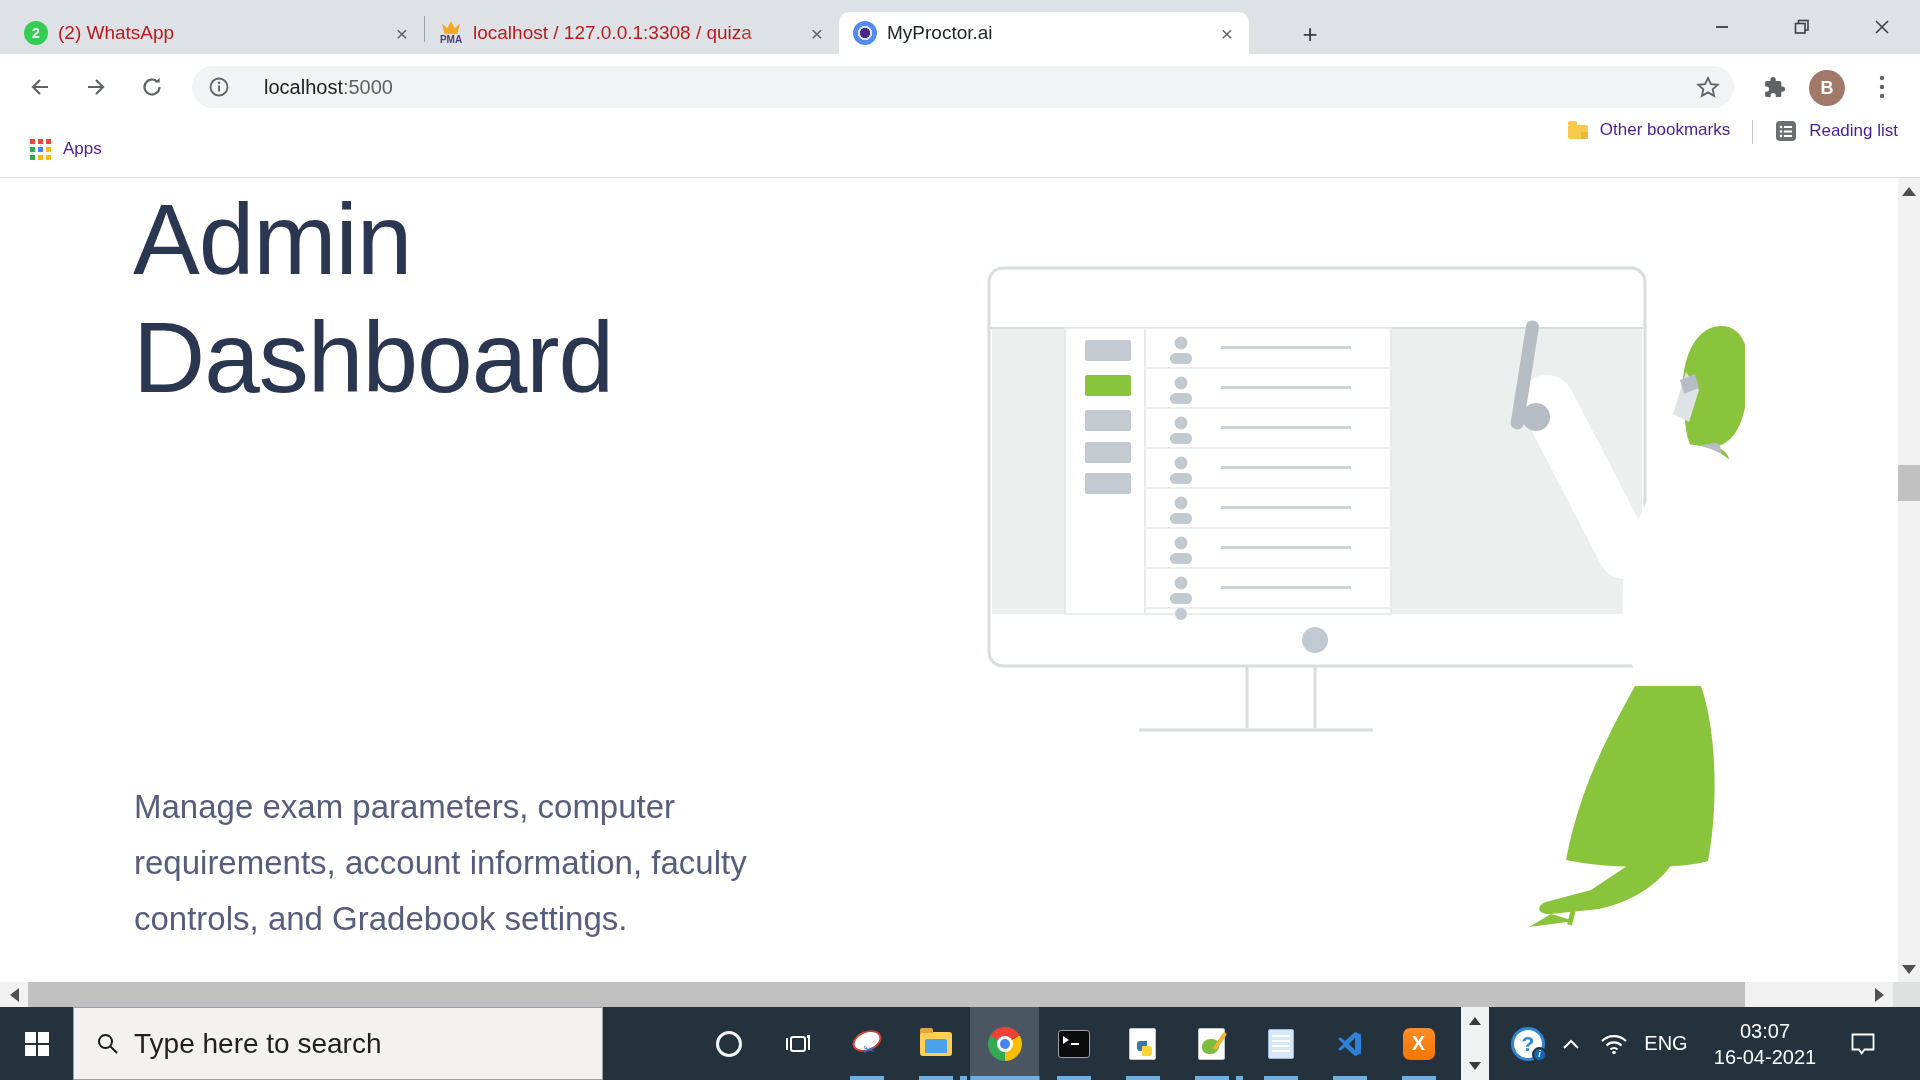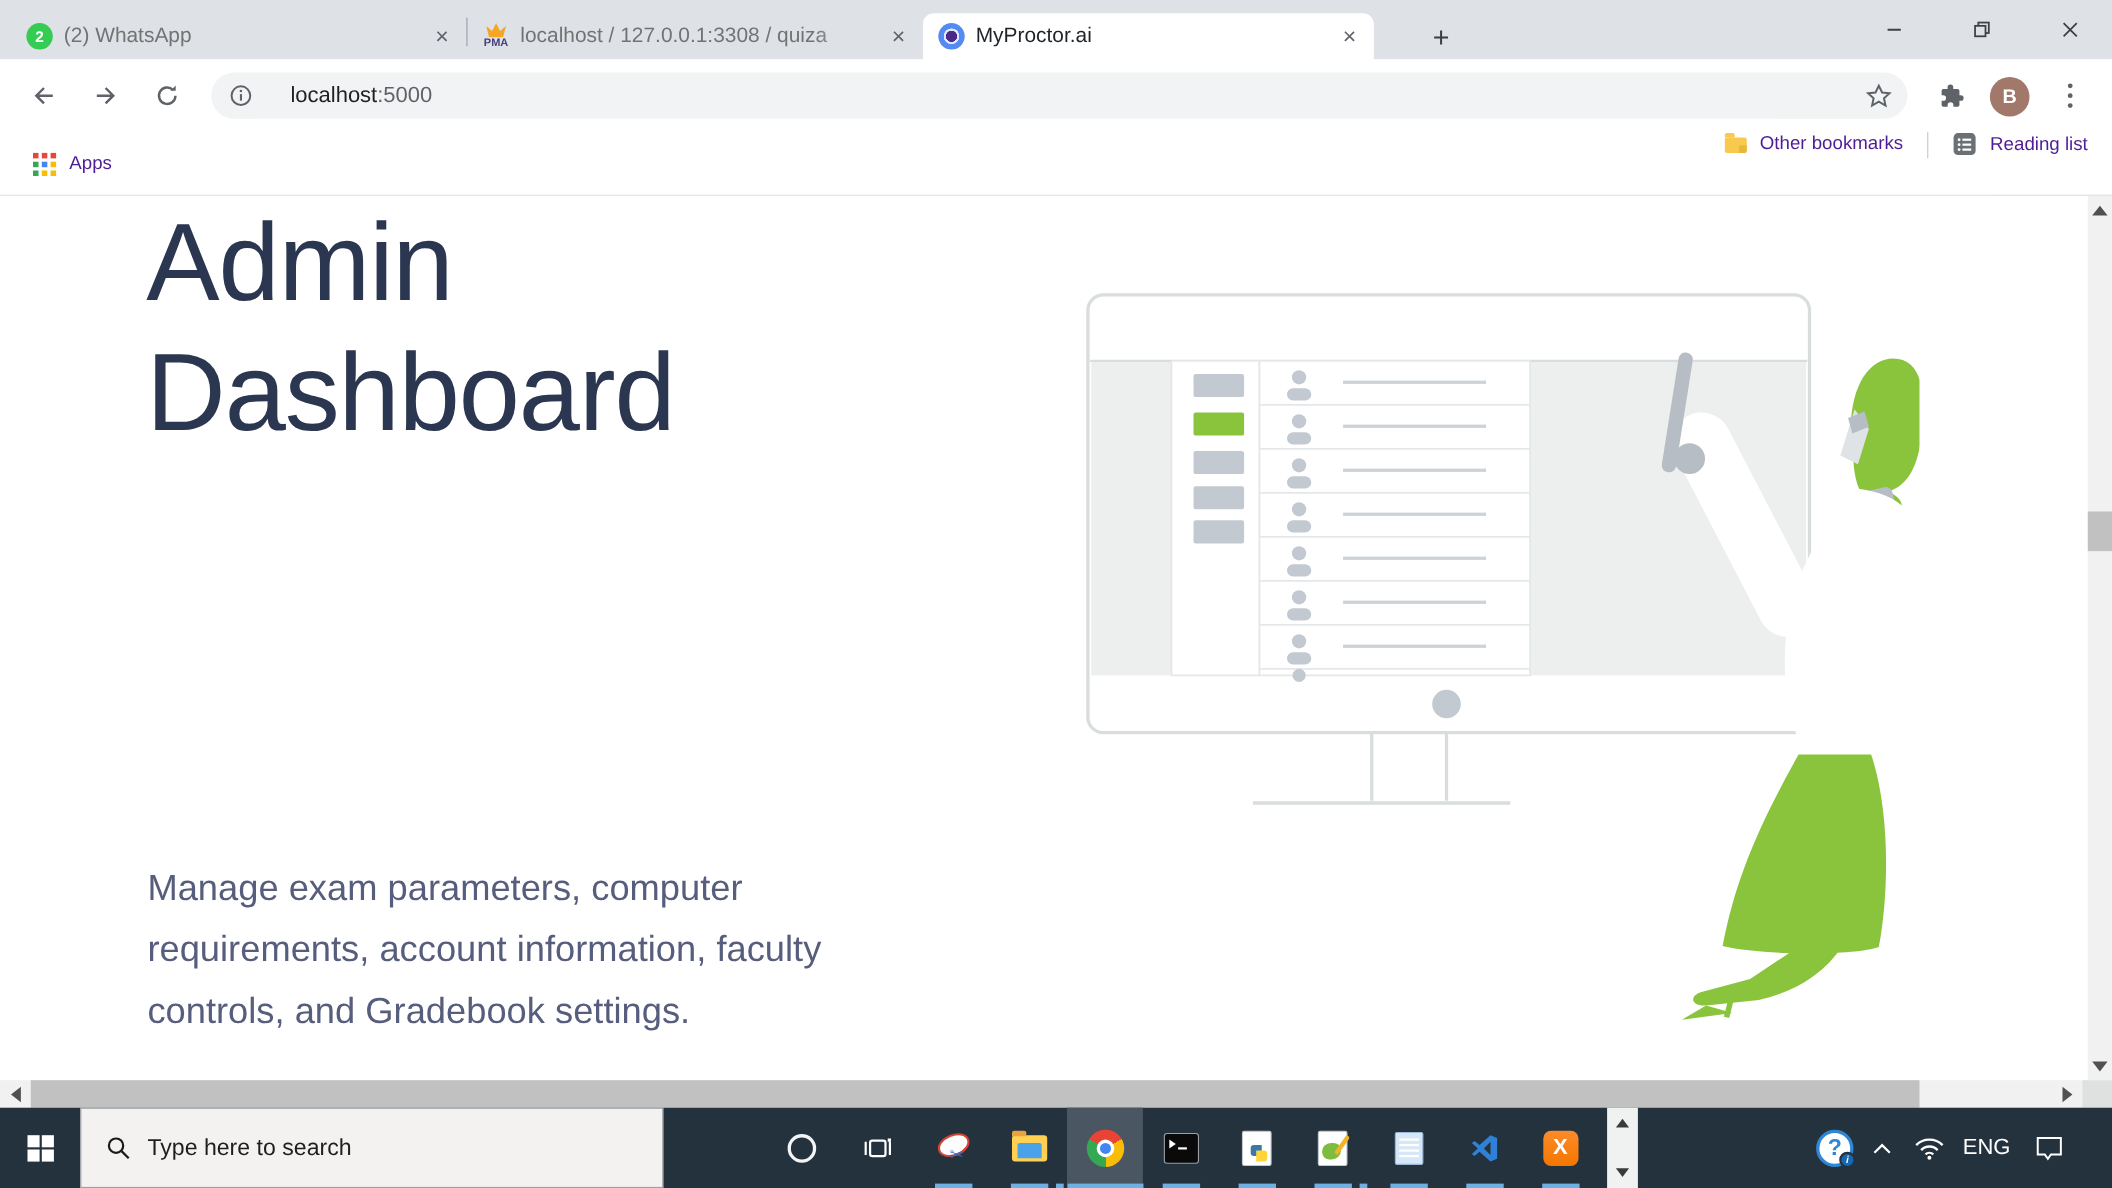--- a/index.html
+++ b/index.html
@@ -5,21 +5,21 @@
   * { margin:0; padding:0; box-sizing:border-box; }
   html,body { width:1920px; height:1080px; overflow:hidden; background:#fff;
               font-family:"Liberation Sans","DejaVu Sans",sans-serif; }
   .abs { position:absolute; }
   #screen { position:relative; width:1920px; height:1080px; overflow:hidden; }
 
   
   #tabstrip { position:absolute; left:0; top:0; width:1920px; height:54px; background:#dee1e6; }
   .tabs { position:absolute; left:10px; top:12px; display:flex; align-items:flex-end; height:42px; }
   .tab { display:flex; align-items:center; height:42px; width:414px; padding:0 12px 0 14px; gap:10px; }
-  .tab .title { flex:1; font-size:19px; color:#737373; white-space:nowrap; overflow:hidden; }
+  .tab .title { flex:1; font-size:19px; color:#b91c1c; white-space:nowrap; overflow:hidden; }
   .tab.fade .title { -webkit-mask-image:linear-gradient(90deg,#000 82%,transparent); mask-image:linear-gradient(90deg,#000 82%,transparent); }
   .tab.active { background:#fff; border-radius:10px 10px 0 0; width:410px; }
   .tab.active .title { color:#1f2328; }
   .tab-close { font-size:21px; color:#5f6368; line-height:1; padding:2px 4px; border-radius:50%; }
   .tab-divider { width:1px; height:26px; background:#9aa0a6; margin:0 0 8px 0; align-self:center; }
   .wa-icon { width:24px; height:24px; border-radius:50%; background:#35cc53; color:#fff;
              font-size:14px; font-weight:bold; display:flex; align-items:center; justify-content:center; flex:none; }
   .pma-icon { width:24px; height:24px; position:relative; flex:none; }
   .pma-flame { position:absolute; left:3px; top:0; width:18px; height:13px; background:#f5a623;
                clip-path:polygon(15% 100%,0 20%,30% 55%,50% 0,70% 55%,100% 20%,85% 100%); }
@@ -85,21 +85,21 @@
   #h-thumb { position:absolute; left:28px; top:0; width:1717px; height:25px; background:#c1c1c1; }
   #scroll-corner { position:absolute; left:1893px; top:982px; width:27px; height:25px; background:#dfe1e1; }
 
   
   #taskbar { position:absolute; left:0; top:1007px; width:1920px; height:73px; background:#24323e; }
   #start { position:absolute; left:0; top:0; width:73px; height:73px; display:flex; align-items:center; justify-content:center; }
   .win-logo { width:24px; height:24px; display:grid; grid-template-columns:11px 11px; grid-template-rows:11px 11px; gap:2px; }
   .win-logo span { background:#fff; }
   #tb-search { position:absolute; left:73px; top:0; width:530px; height:73px; background:#f3f2f1; border:1px solid #9aa0a6; }
   #tb-search input { position:absolute; left:60px; top:0; width:460px; height:71px; border:none; outline:none;
-                     background:transparent; font-size:21px; color:#1f1f1f; font-family:inherit; }
+                     background:transparent; font-size:28px; color:#1f1f1f; font-family:inherit; }
   #tb-search input::placeholder { color:#1f1f1f; opacity:1; }
   #tb-search svg { position:absolute; left:22px; top:24px; }
   #tb-icons { position:absolute; left:694px; top:0; display:flex; }
   .cell { width:69px; height:73px; display:flex; align-items:center; justify-content:center; position:relative; }
   .cell.active-cell { background:#4a5662; }
   .ind { position:absolute; bottom:0; left:50%; transform:translateX(-50%); width:34px; height:4px; background:#6cb0e4; }
   .cell.active-cell .ind { width:69px; }
   .ind2 { position:absolute; bottom:0; right:3px; width:7px; height:4px; background:#6cb0e4; }
   .cortana-ring { width:26px; height:26px; border:3px solid #f2f4f5; border-radius:50%; }
   .chrome-ball { width:34px; height:34px; border-radius:50%; position:relative;
@@ -451,20 +451,26 @@
       </div>
       <div class="tray-cell" style="width:46px">
         <svg width="30" height="24">
           <path d="M3 9a17 17 0 0 1 24 0" stroke="#fff" stroke-width="2.2" fill="none"></path>
           <path d="M7.5 13.5a10.5 10.5 0 0 1 15 0" stroke="#fff" stroke-width="2.2" fill="none"></path>
           <path d="M11.5 17.5a5 5 0 0 1 7 0" stroke="#fff" stroke-width="2.2" fill="none"></path>
           <circle cx="15" cy="20.5" r="1.8" fill="#fff"></circle>
         </svg>
       </div>
       <div class="tray-cell tray-text" style="width:58px">ENG</div>
+      <div class="tray-cell" style="width:140px">
+        <div class="clock">
+          <div>03:07</div>
+          <div>16-04-2021</div>
+        </div>
+      </div>
       <div class="tray-cell" style="width:56px">
         <svg width="28" height="26">
           <path d="M3.5 3.5h21v15h-9l-2.8 4-2.8-4h-6.4z" stroke="#fff" stroke-width="1.8" fill="none"></path>
         </svg>
       </div>
     </div>
   </div>
 
 </div>
 

